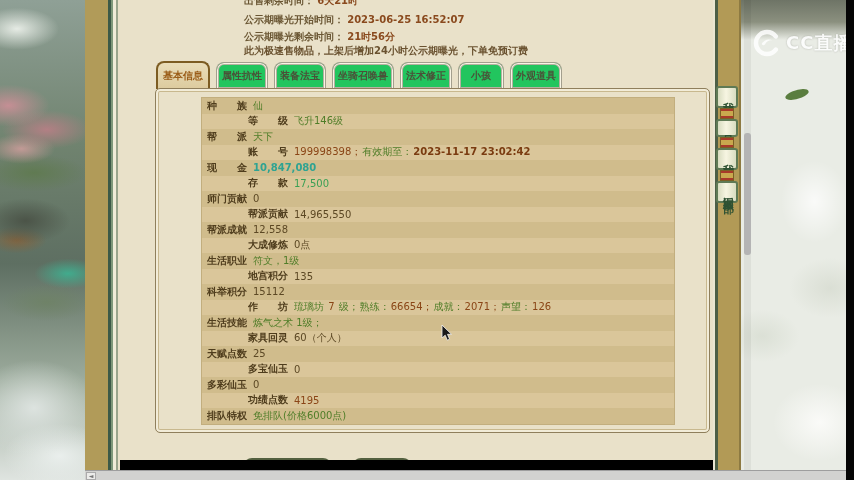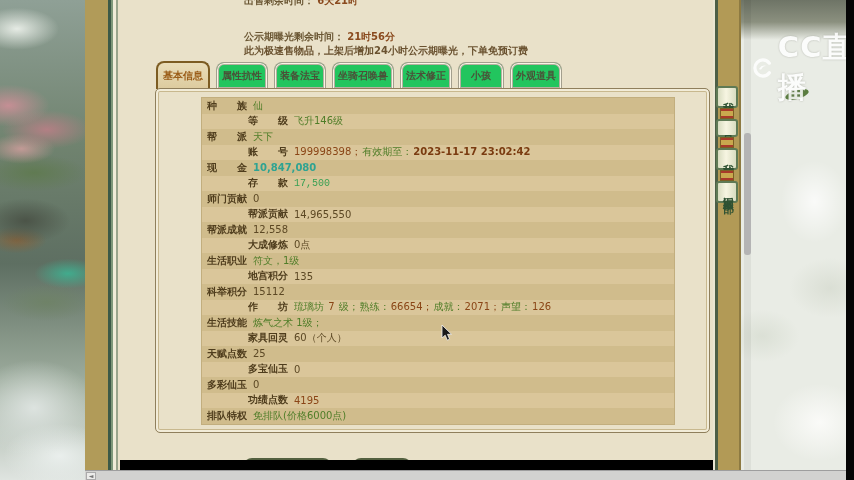--- a/index.html
+++ b/index.html
@@ -56,21 +56,21 @@
     border:1px solid #c2ae7e; }
   .info-row { display:flex; align-items:center; height:15.5px; font-size:10px; padding-left:5px; }
   .info-row.odd  { background:#d0bc8c; }
   .info-row.even { background:#dac69a;padding-left:46px; }
   .row-label { display:inline-block; width:40px; font-weight:bold; color:#4f3d1d;
     text-align:justify; text-align-last:justify; margin-right:6px; overflow:hidden; }
   .row-value { white-space:nowrap; }
   .row-value span { margin-right:1px; }
   .v-plain  { color:#5c4824; }
   .v-green  { color:#4f7d28; }
-  .v-lime   { color:#3aa054;font-family:Liberation Mono, monospace; }
+  .v-lime   { color:#3aa054; }
   .v-teal   { color:#2ea392;font-weight:bold; }
   .v-maroon { color:#8a4516; }
   .v-maroon-bold { color:#7a3b10; font-weight:bold; }
 
   
   .bottom-btn { position:absolute; height:18px; border:2px solid #53603f; border-radius:9px;
     background:linear-gradient(180deg,#f4efdb,#e6dfc5); box-shadow: inset 0 1px 0 #fff; cursor:pointer; }
 
   
   #side-bar { position:absolute; left:713px; top:0; width:28px; height:470px;
@@ -92,21 +92,21 @@
       radial-gradient(ellipse 50px 35px at 20% 70%, rgba(205,212,198,.5), rgba(205,212,198,0) 75%),
       radial-gradient(ellipse 55px 40px at 85% 60%, rgba(200,206,192,.45), rgba(200,206,192,0) 75%),
       #e9ece5; }
   #right-top-band { position:absolute; left:741px; top:0; width:105px; height:40px;
     background:linear-gradient(180deg, #6e7466 0%, #8b907f 55%, rgba(139,144,127,0) 100%); }
   #leaf { position:absolute; left:785px; top:90px; width:24px; height:9px; background:#5a7d3f;
     border-radius:50% 90% 50% 90%; transform:rotate(-22deg); }
 
   
   #cc-logo { position:absolute; left:752px; top:28px; display:flex; align-items:center; gap:4px; opacity:.85; }
-  #cc-text { color:#fff; font-size:29px; font-weight:bold; letter-spacing:1px;
+  #cc-text { color:#fff; font-size:18px; font-weight:bold; letter-spacing:1px;
     text-shadow:0 0 2px rgba(120,125,115,.6); }
 
   
   #v-scroll-track { position:absolute; left:744px; top:0; width:7px; height:470px; background:rgba(0,0,0,0.05); }
   #v-scroll-thumb { position:absolute; left:744px; top:133px; width:7px; height:122px; background:#b4b4b4; border-radius:3px; }
   #h-scroll { position:absolute; left:85px; top:470px; width:761px; height:10px;
     background:#d2d2d0; border-top:1px solid #9e9e9e; }
   #h-scroll-btn { position:absolute; left:1px; top:1px; width:10px; height:8px; background:#ebebe9;
     border:1px solid #aaa; font-size:6px; line-height:6px; color:#777; text-align:center; }
 
@@ -120,20 +120,24 @@
 
 <div id="stage">
 
   <div id="game-art"></div>
   <div id="left-trim"></div>
 
   <div id="page">
     <div class="hline" style="left:124px; top:-6px;">
       <span class="hlabel">出售剩余时间：</span>
       <span class="hvalue">6天21时</span>
+    </div>
+    <div class="hline" style="left:124px; top:13px;">
+      <span class="hlabel">公示期曝光开始时间：</span>
+      <span class="hvalue">2023-06-25 16:52:07</span>
     </div>
     <div class="hline" style="left:124px; top:30px;">
       <span class="hlabel">公示期曝光剩余时间：</span>
       <span class="hvalue">21时56分</span>
     </div>
     <div class="hline hnotice" style="left:124px; top:44px;">此为极速售物品，上架后增加24小时公示期曝光，下单免预订费</div>
 
     <div id="tab-bar">
         <div class="tab active">
           <span>基本信息</span>

